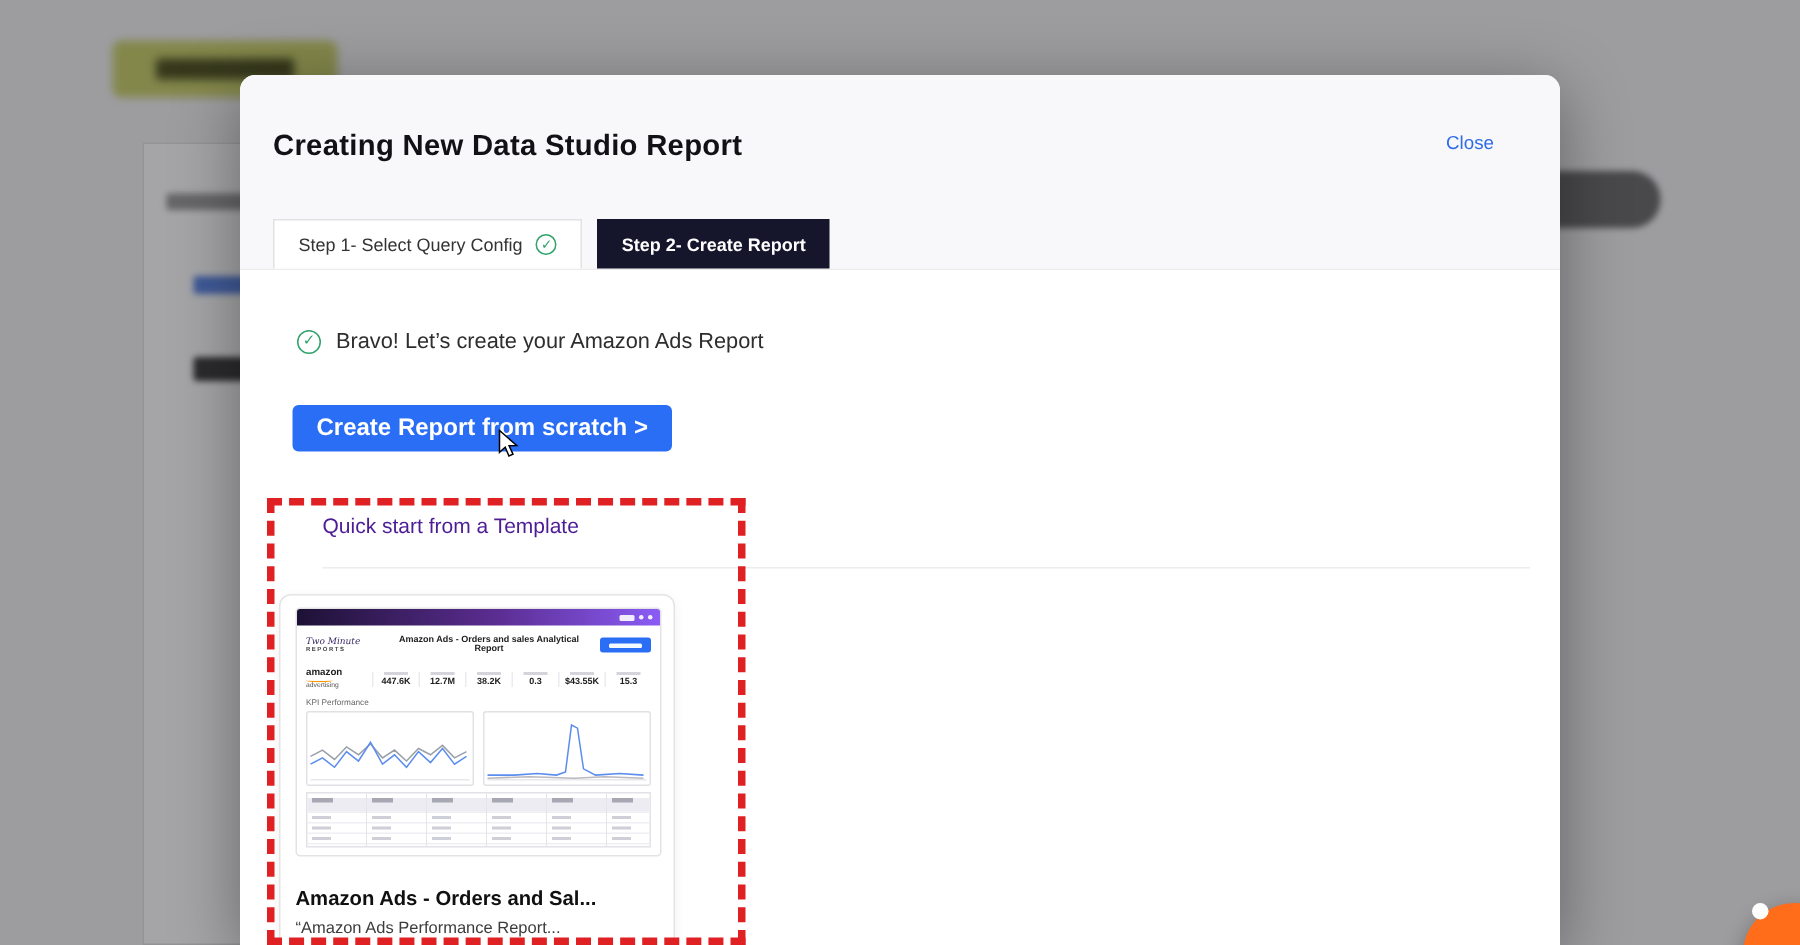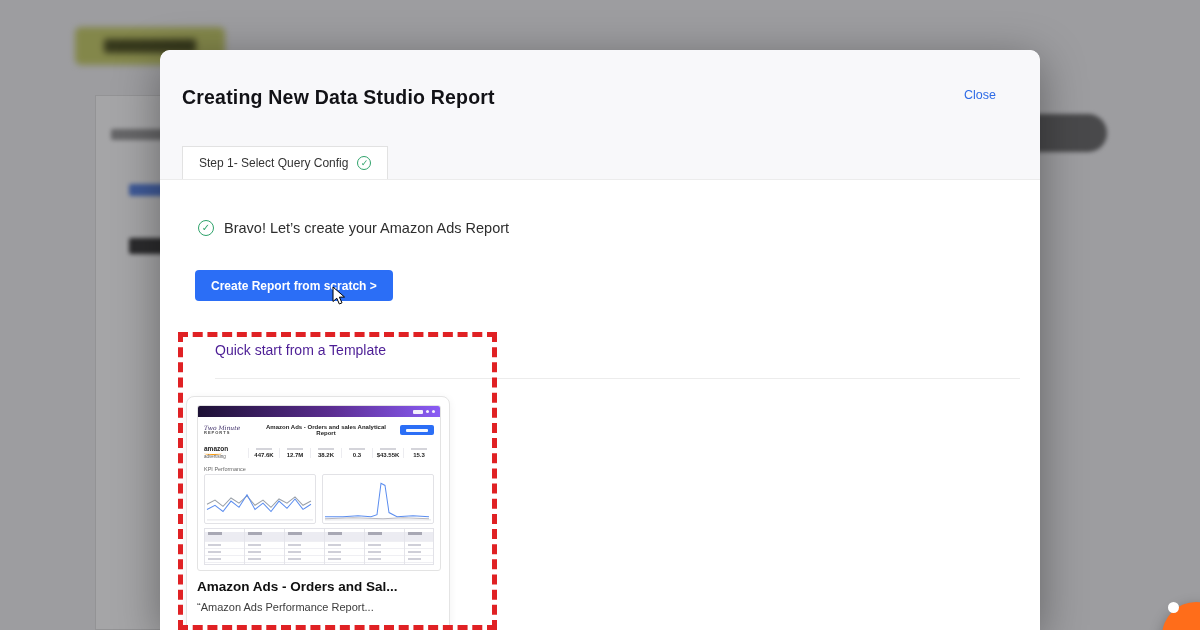--- a/index.html
+++ b/index.html
@@ -46,35 +46,35 @@
 
   .modal-body { position:absolute; top:130px; left:0; right:0; bottom:0; background:#fff; }
 
   .success-row { position:absolute; left:38px; top:40px; display:flex; align-items:center;
     gap:10px; font-size:14.5px; color:#2e2e2e; }
   .success-check { width:16px; height:16px; border:1.6px solid #2fa36b; border-radius:50%;
     color:#2fa36b; font-size:10px; line-height:1; display:flex; align-items:center; justify-content:center; flex:0 0 auto; }
 
   .create-btn { position:absolute; left:35px; top:90px; height:31px; padding:0 16px;
     background:#2b6ef6; color:#fff; border:none; border-radius:4px;
-    font-size:12px; font-weight:bold; font-family:inherit; cursor:pointer; }
+    font-size:16px; font-weight:bold; font-family:inherit; cursor:pointer; }
 
   .cursor-icon { position:absolute; left:172px; top:106px; z-index:8; pointer-events:none; }
 
   .highlight-box { position:absolute; left:18px; top:152px; width:319px; height:298px;
     border:5px dashed #e02124; z-index:6; pointer-events:none; }
 
   .template-heading { position:absolute; left:55px; top:162px; font-size:14px; color:#4c1d95; }
   .divider { position:absolute; left:55px; top:198px; width:805px; height:1px; background:#ececec; }
 
   
   .card { position:absolute; left:26px; top:216px; width:264px; height:240px;
     background:#fff; border:1px solid #e4e4e4; border-radius:8px;
     box-shadow:0 2px 8px rgba(0,0,0,.06); padding:8px 10px; cursor:pointer; }
-  .card-title { margin-top:8px; font-size:13.5px; font-weight:bold; color:#101010; }
+  .card-title { margin-top:20px; font-size:13.5px; font-weight:bold; color:#101010; }
   .card-desc { margin-top:5px; font-size:11px; color:#3c3c3c; line-height:1.55; }
   .card-desc span { display:block; }
 
   
   .thumb { width:244px; height:166px; border:1px solid #e3e3e3; border-radius:3px;
     overflow:hidden; background:#fff; }
   .pt-bar { height:11px; background:linear-gradient(90deg,#1d1135,#5b2d91 55%,#8a5cf5);
     display:flex; align-items:center; justify-content:flex-end; gap:3px; padding-right:5px; }
   .pt-bar .wdot { width:3px; height:3px; border-radius:50%; background:#fff; opacity:.9; }
   .pt-bar .wrect { width:10px; height:4px; border-radius:1px; background:#fff; opacity:.9; }
@@ -140,20 +140,23 @@
 
   <div class="modal">
 
     <div class="modal-header">
       <div class="modal-title">Creating New Data Studio Report</div>
       <a class="close-link">Close</a>
       <div class="tabs">
         <div class="tab tab-done">
           <span>Step 1- Select Query Config</span>
           <span class="tab-check">✓</span>
+        </div>
+        <div class="tab tab-active">
+          <span>Step 2- Create Report</span>
         </div>
       </div>
     </div>
 
     <div class="modal-body">
 
       <div class="success-row">
         <span class="success-check">✓</span>
         <span>Bravo! Let’s create your Amazon Ads Report</span>
       </div>

